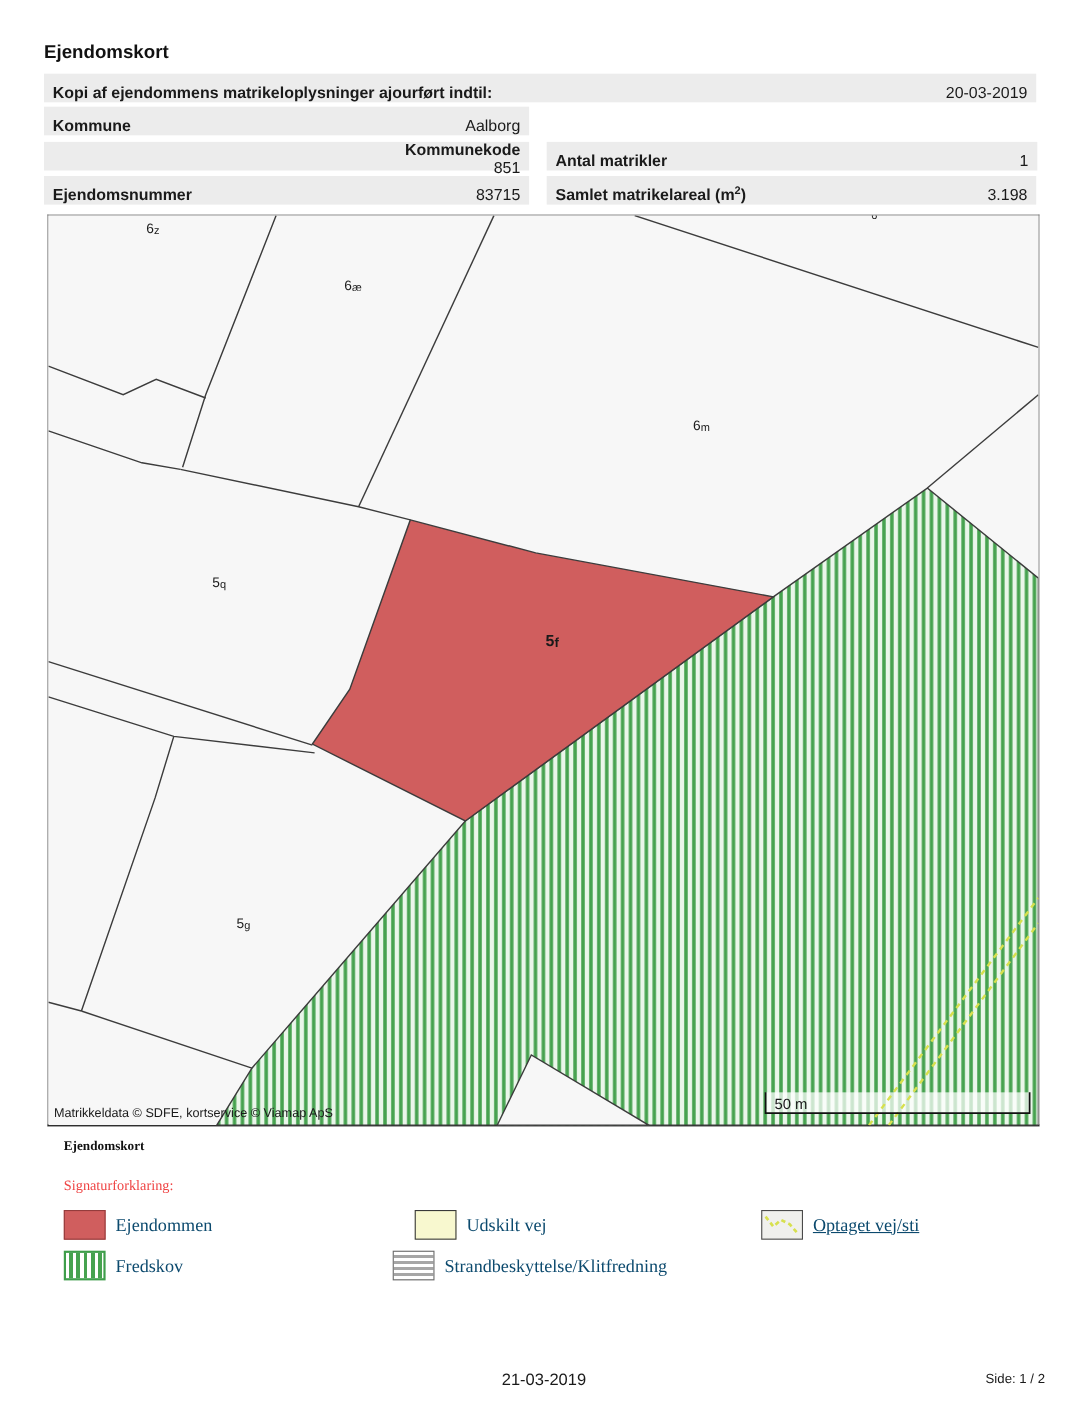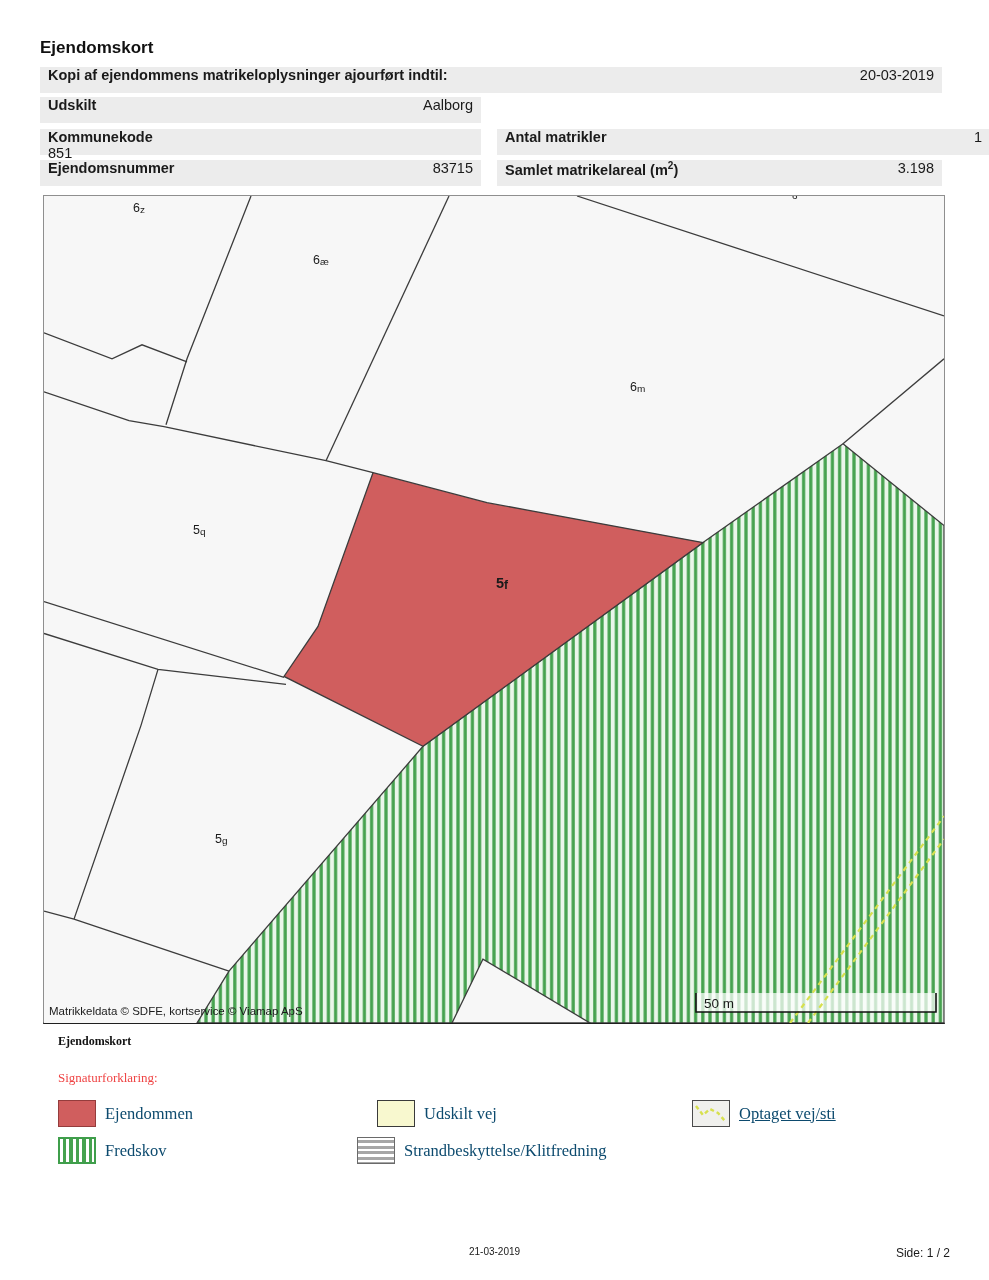--- a/index.html
+++ b/index.html
@@ -7,31 +7,31 @@
   .page {
     position:relative; width:989px; height:1280px; background:#ffffff;
     font-family:"Liberation Sans", sans-serif; color:#1a1a1a; overflow:hidden;
   }
   .doc-title {
     position:absolute; left:40px; top:38px;
     font-size:17px; font-weight:bold; color:#111;
   }
   .cell {
     position:absolute; height:26px; background:#ececec;
-    display:flex; align-items:flex-start; justify-content:space-between;
+    display:flex; align-items:flex-end; justify-content:space-between;
     padding:0 8px; font-size:14.5px;
   }
   .cell .lbl { font-weight:bold; white-space:nowrap; }
   .cell .val { font-weight:normal; white-space:nowrap; }
   .cell sup { font-size:10px; }
   .row-full  { left:40px; top:67px;  width:902px; }
   .row-kommune { left:40px; top:97px;  width:441px; }
   .row-kode    { left:40px; top:129px; width:441px;flex-direction:column; }
   .row-ejdnr   { left:40px; top:160px; width:441px; }
-  .row-antal   { left:497px; top:129px; width:493px; }
+  .row-antal   { left:497px; top:129px; width:446px; }
   .row-areal   { left:497px; top:160px; width:445px; }
 
   .map-frame {
     position:absolute; left:43px; top:195px; width:902px; height:829px;
     border:1px solid #8f8f8f; border-bottom:2px solid #1f1f1f;
     background:#f7f7f7;
   }
   .map-frame svg { display:block; }
 
   .map-label { font-family:"Liberation Sans", sans-serif; fill:#1a1a1a; }
@@ -61,39 +61,39 @@
   }
   .sw-optaget { background:#f0f0ed; border:1.5px solid #4a4a4a; position:relative; }
   .li-ejendommen { left:58px;  top:1100px; }
   .li-udskilt    { left:377px; top:1100px; }
   .li-optaget    { left:692px; top:1100px;text-decoration:underline; }
   .li-fredskov   { left:58px;  top:1137px; }
   .li-strand     { left:357px; top:1137px; }
 
   .footer-date {
     position:absolute; left:0; top:1246px; width:989px; text-align:center;
-    font-size:10px; color:#1a1a1a;
+    font-size:15px; color:#1a1a1a;
   }
   .footer-page {
     position:absolute; right:39px; top:1246px; font-size:12px; color:#1a1a1a;
   }
 </style>
 </head>
 <body>
 
 <div class="page">
 
   <div class="doc-title">Ejendomskort</div>
 
   <div class="cell row-full">
     <span class="lbl">Kopi af ejendommens matrikeloplysninger ajourført indtil:</span>
     <span class="val">20-03-2019</span>
   </div>
   <div class="cell row-kommune">
-    <span class="lbl">Udskilt</span>
+    <span class="lbl">Kommune</span>
     <span class="val">Aalborg</span>
   </div>
   <div class="cell row-kode">
     <span class="lbl">Kommunekode</span>
     <span class="val">851</span>
   </div>
   <div class="cell row-antal">
     <span class="lbl">Antal matrikler</span>
     <span class="val">1</span>
   </div>

